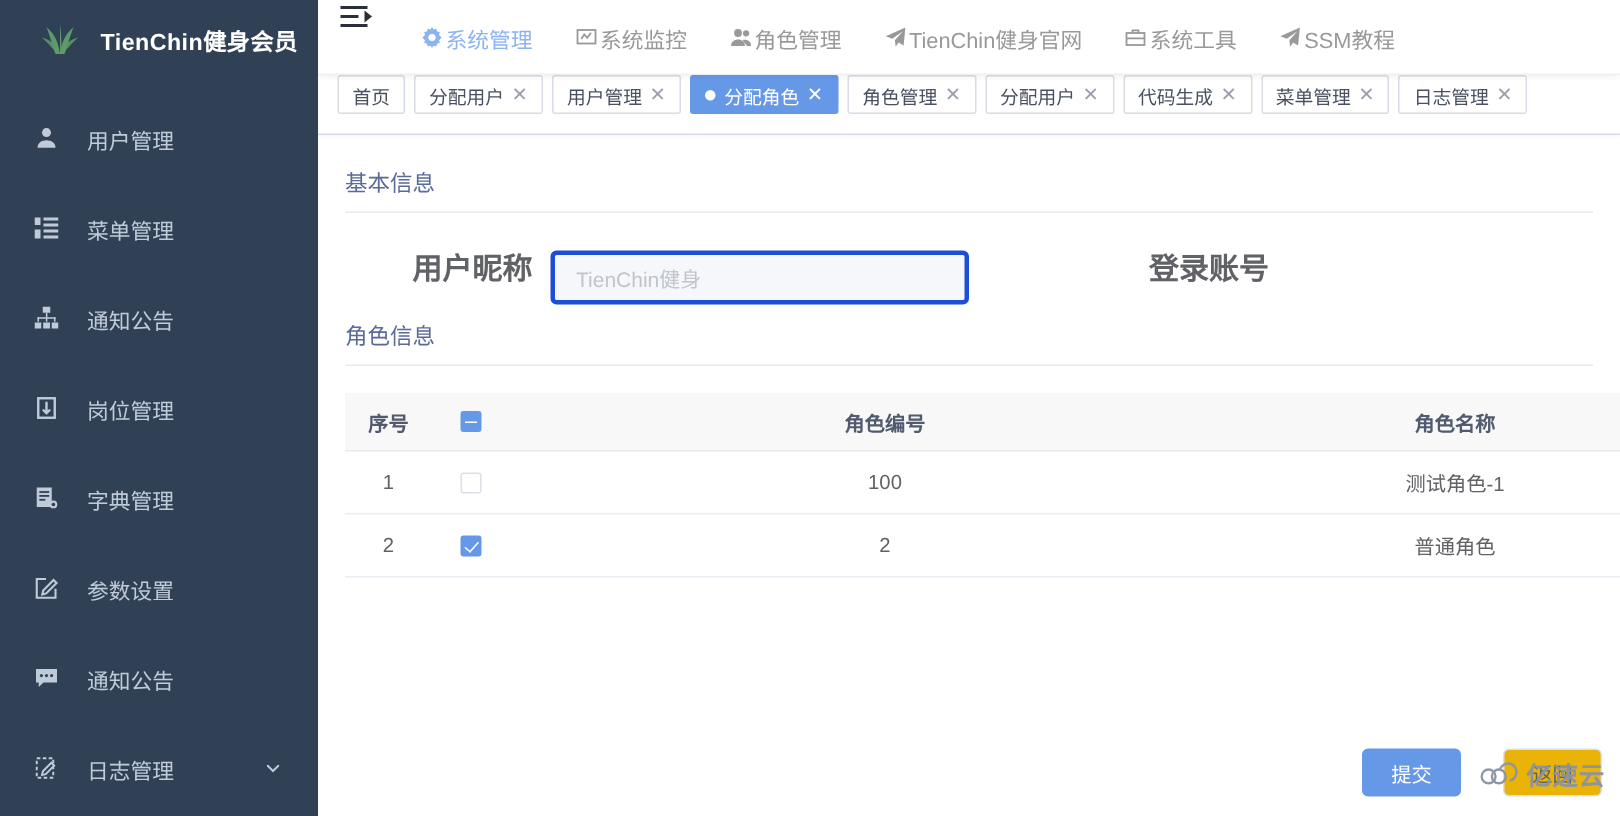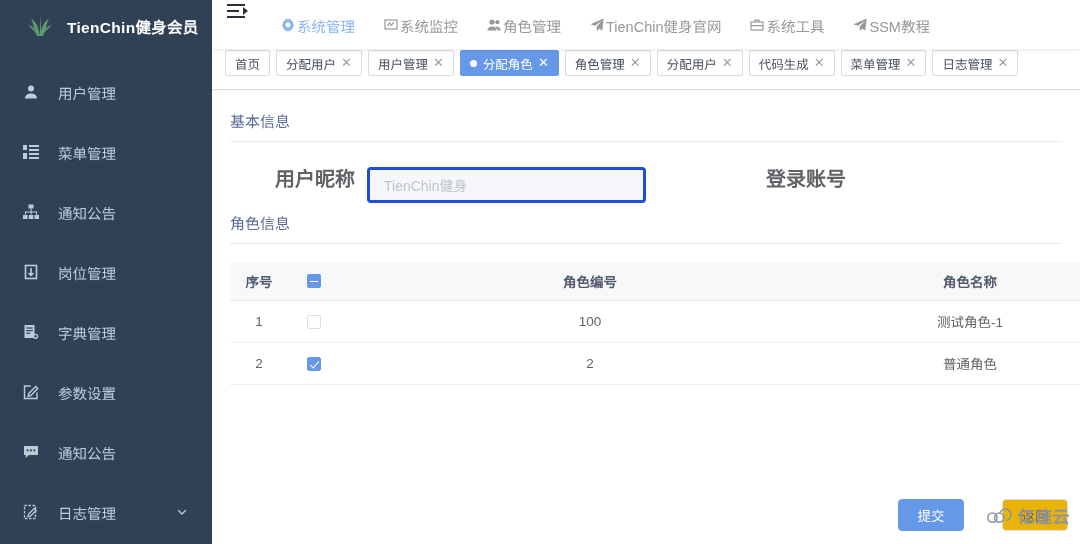--- a/index.html
+++ b/index.html
@@ -180,21 +180,21 @@
     content: ""; position: absolute; left: 2px; top: 5.5px;
     width: 8px; height: 0;
     border-top: 1.6px solid #ffffff;
   }
 
   
   .footer-bar {
     position: absolute; right: 0; bottom: 0;
     width: 100%; height: 58px;
     display: flex; align-items: center; justify-content: flex-end;
-    padding-right: 12px; gap: 21px;
+    padding-right: 12px; gap: 11px;
   }
   .btn {
     height: 32px; min-width: 66px; padding: 0 18px;
     border-radius: 4px; font-size: 13.5px;
     display: inline-flex; align-items: center; justify-content: center;
     cursor: pointer; white-space: nowrap;
   }
   .btn-primary { background: #6698e8; color: #ffffff; border: 1px solid #6698e8; }
   .btn-default { background: #eab308; color: #606266; border: 1px solid #dcdfe6; margin-left: 17px; }
 

